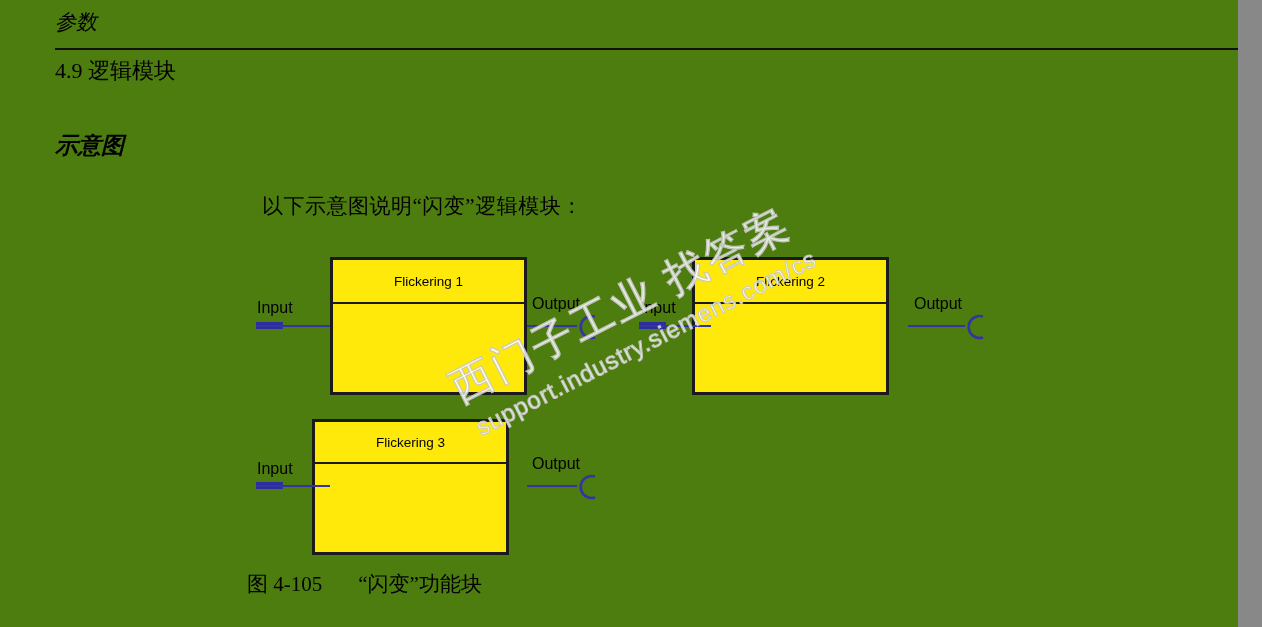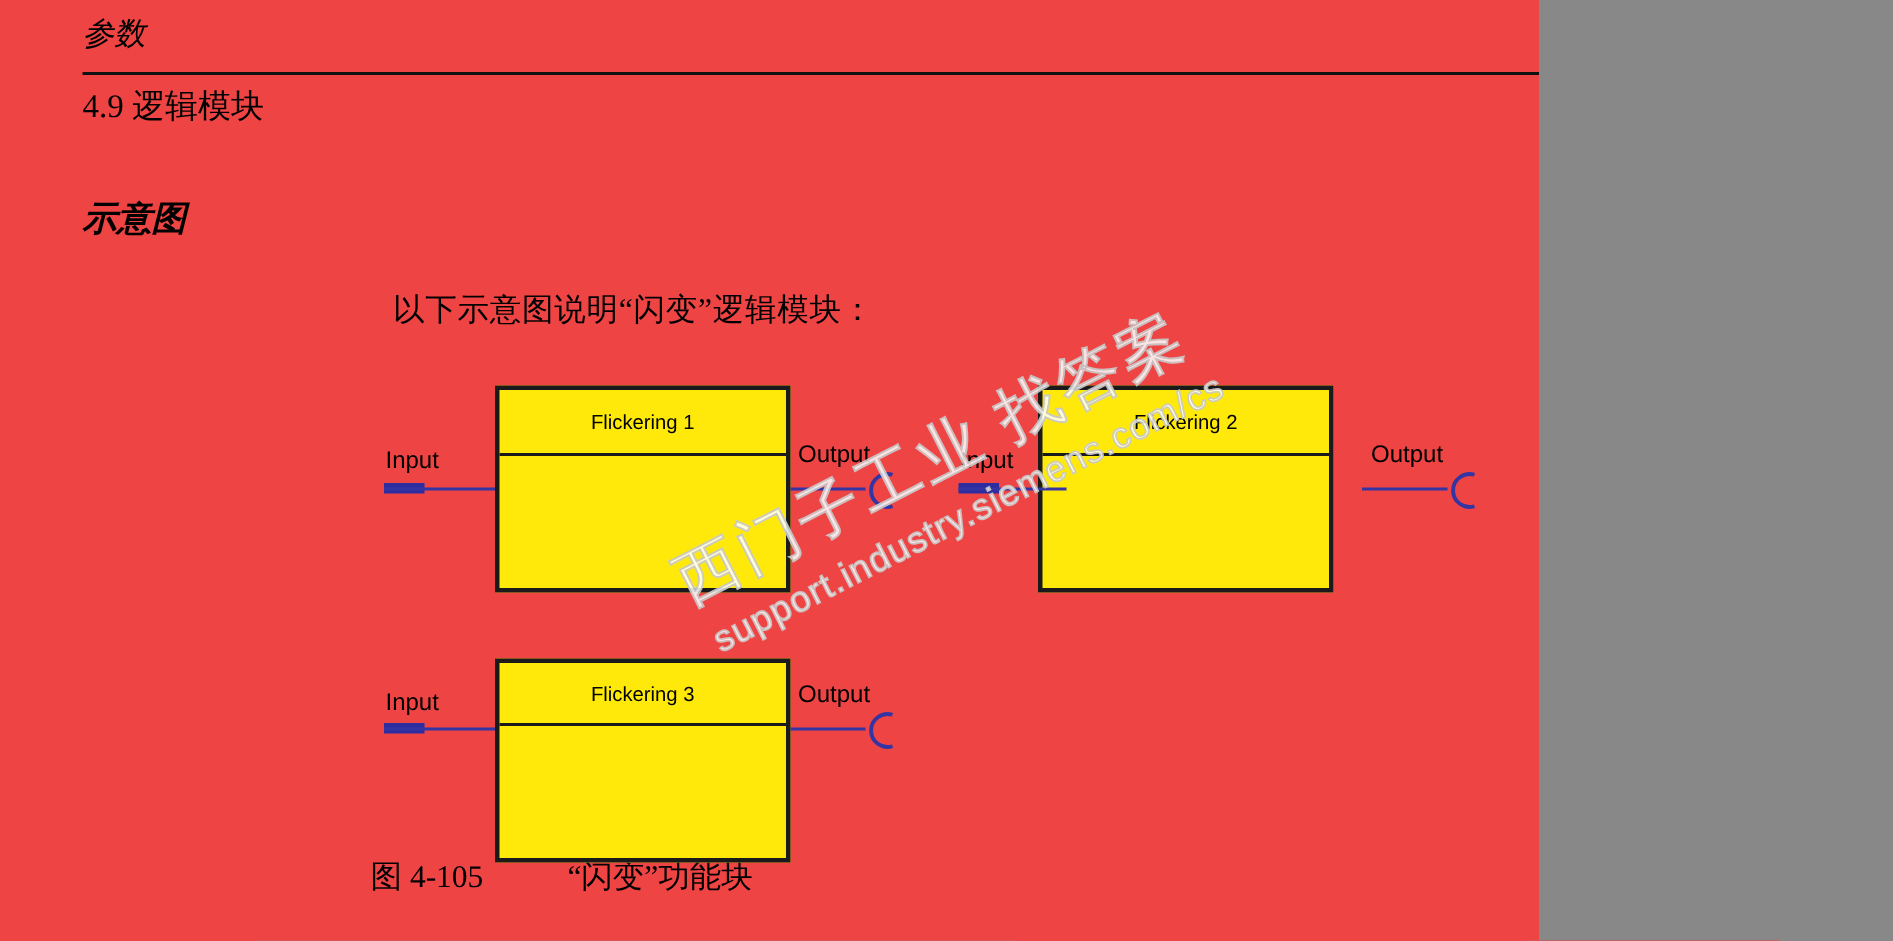--- a/index.html
+++ b/index.html
@@ -5,22 +5,22 @@
   :root{
     --block-fill:#FFE90A;
     --block-border:#1A1A1A;
     --wire:#3434A3;
     --wire-stub:#2D2DA0;
   }
   html,body{margin:0;padding:0;}
   body{background:#888;}
   .page{
     position:relative;
-    width:1026px;height:627px;
-    background:#ef4444;
+    width:1238px;height:627px;
+    background:#4d7c0f;
     overflow:hidden;
     font-family:"Liberation Serif","DejaVu Serif",serif;
     color:#000;
   }
   
   .running-title{
     position:absolute;left:55px;top:10px;
     font-style:italic;font-size:21px;line-height:1.2;
   }
   .header-rule{
@@ -38,39 +38,39 @@
     font-weight:bold;font-size:23px;font-style:italic;
   }
   .intro{
     position:absolute;left:262px;top:192px;
     font-size:21px;letter-spacing:.5px;text-align:center;
   }
   .caption{
     position:absolute;left:247px;top:570px;
     font-size:21px;
   }
-  .caption .cap-label{margin-right:56px;}
+  .caption .cap-label{margin-right:36px;}
   
   .diagram{position:absolute;left:0;top:0;width:1262px;height:627px;}
   .block{
     position:absolute;box-sizing:border-box;
     background:var(--block-fill);
     border:3px solid var(--block-border);
     z-index:1;
   }
   .block-head{
     box-sizing:border-box;
     border-bottom:2px solid var(--block-border);
     display:flex;align-items:center;justify-content:center;
     font-family:"Liberation Sans","DejaVu Sans",sans-serif;
     font-size:13.5px;color:#000;
   }
   .b1{left:330px;top:257px;width:197px;height:138px;}
   .b2{left:692px;top:257px;width:197px;height:138px;}
-  .b3{left:330px;top:419px;width:197px;height:136px;margin-top:20px;}
+  .b3{left:312px;top:419px;width:197px;height:136px;}
   .b1 .block-head,.b2 .block-head{height:44px;}
   .b3 .block-head{height:42px;}
   .wire{position:absolute;height:2px;background:var(--wire);z-index:2;}
   .stub{position:absolute;width:27px;height:7px;background:var(--wire-stub);z-index:2;}
   .io-label{
     position:absolute;z-index:3;
     font-family:Liberation Sans, sans-serif;
     font-size:16px;color:#000;white-space:nowrap;
   }
   .arc{position:absolute;z-index:2;}

